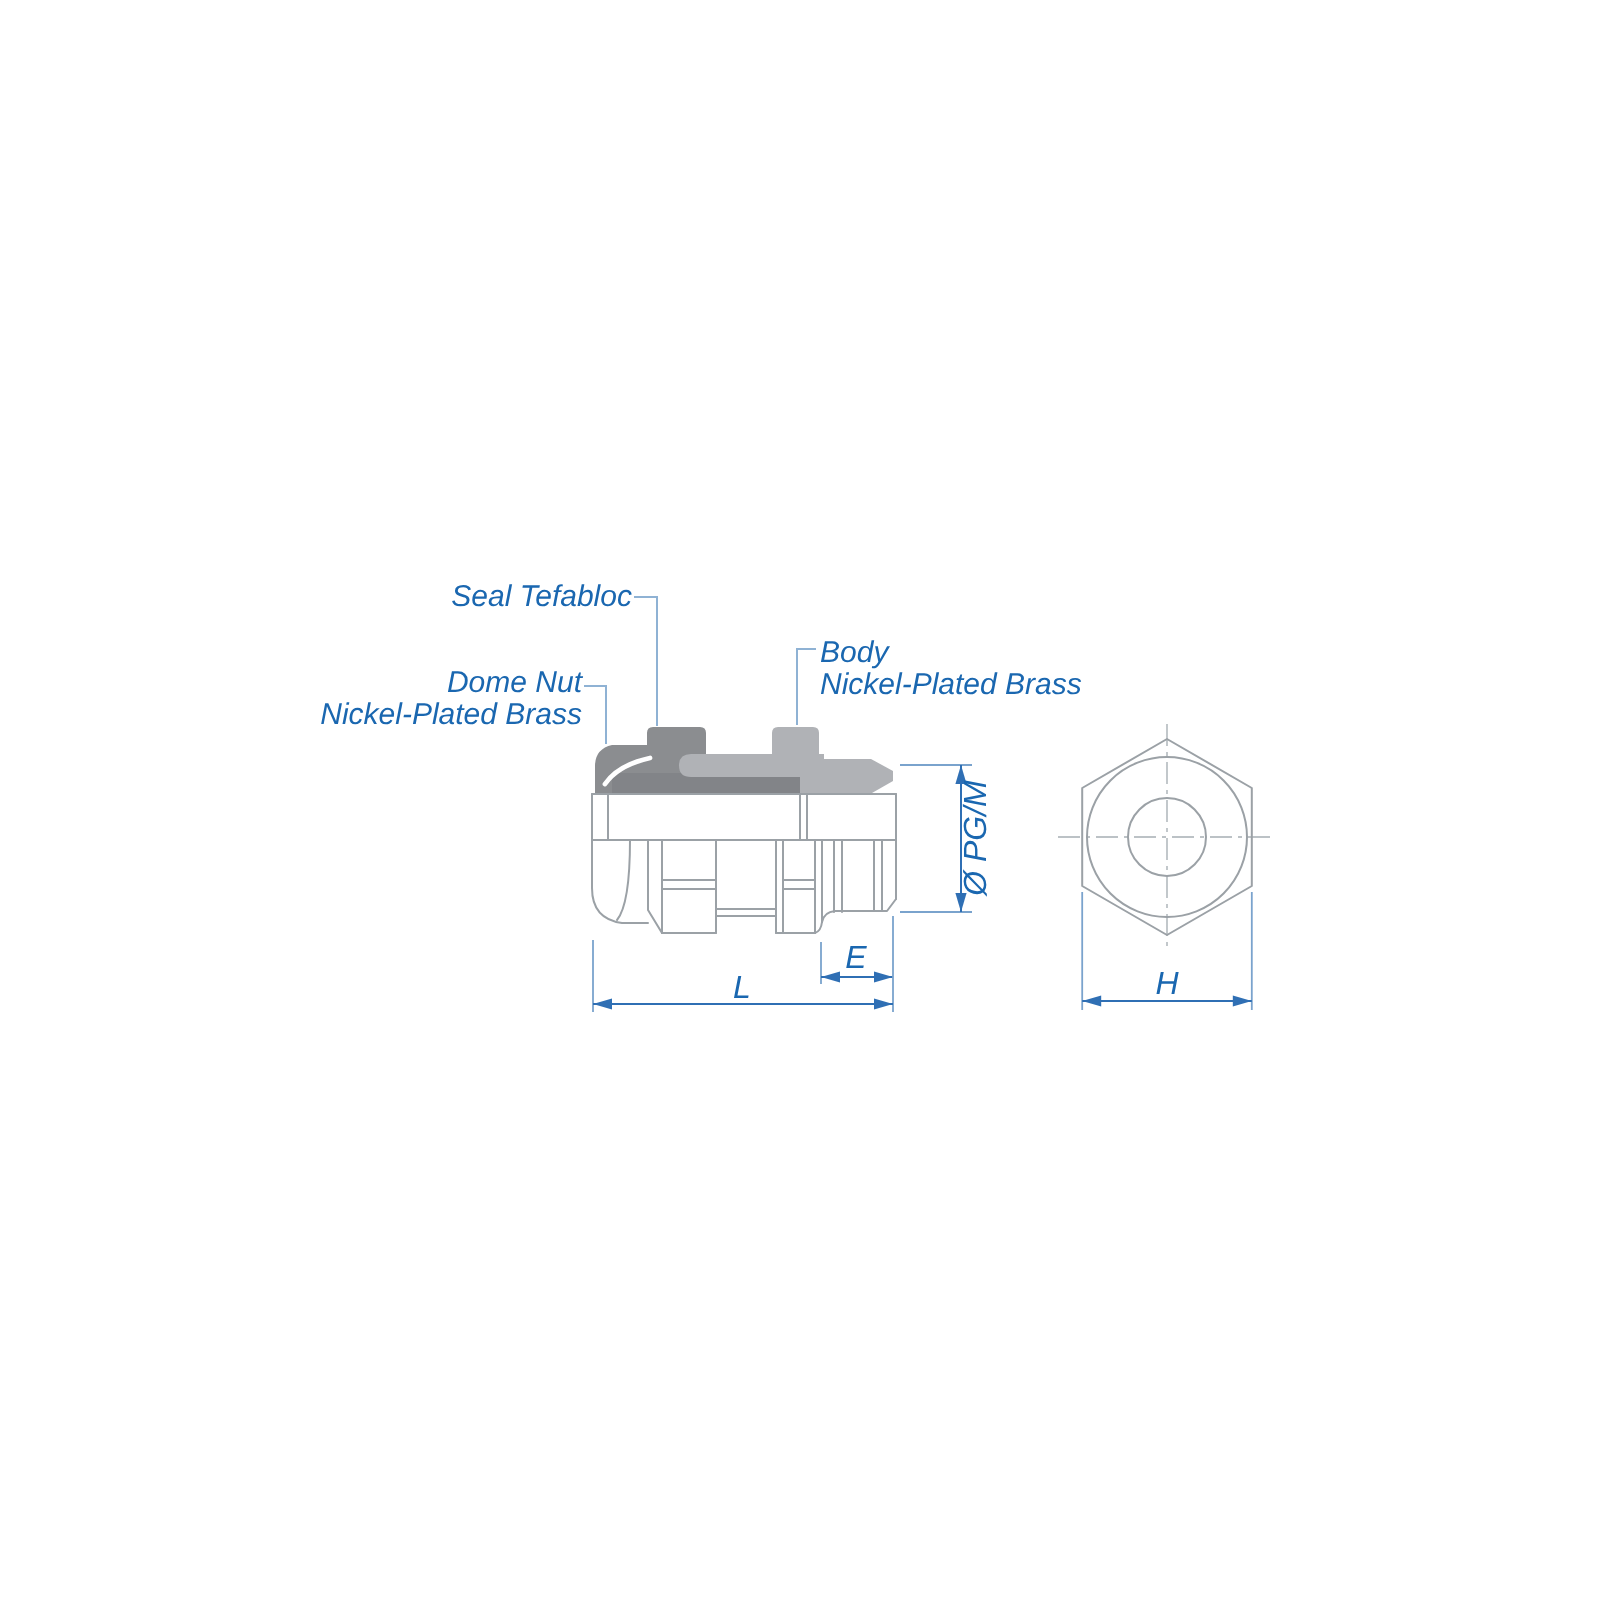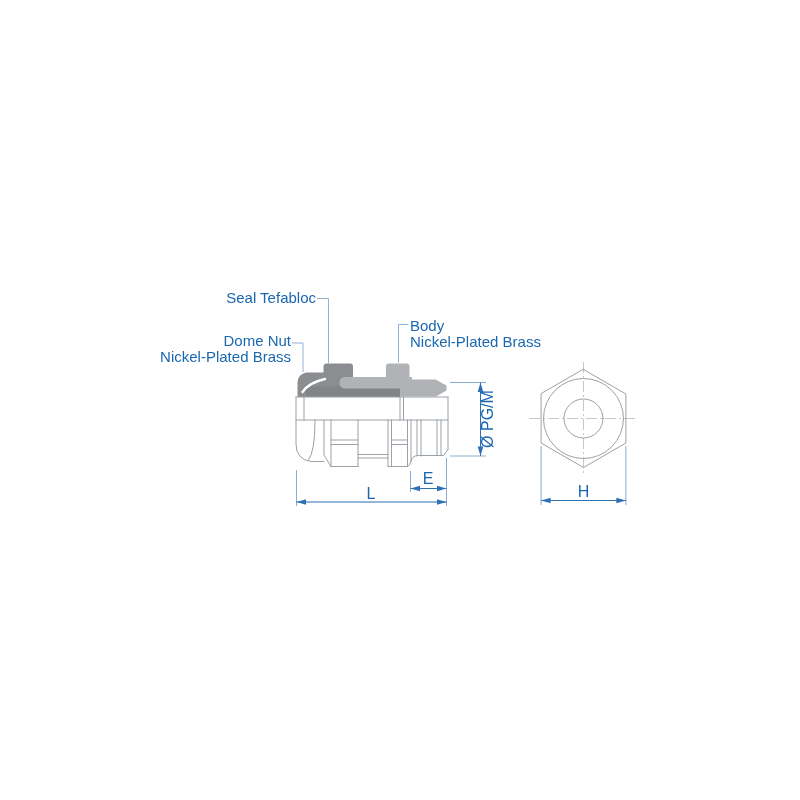--- a/index.html
+++ b/index.html
@@ -1,17 +1,17 @@
 <!DOCTYPE html>
 <html style="--background: #ffffff; --label-text: #1a67b0; --dimension: #2f6fb4; --extension: #7aa3cd; --leader: #8fb2d4; --outline: #9ba1a6; --centerline: #bcc2c6; --metal-dark: #8b8d90; --metal-mid: #828488; --metal-light: #b0b2b6;"><head>
 <meta charset="utf-8">
 <style>
   html,body{margin:0;padding:0;background:#fff;}
   .canvas{position:relative;width:800px;height:660px;background:var(--background,#fff);overflow:hidden;
-          font-family:"Liberation Sans",sans-serif;}
+          font-family:"Liberation Sans",sans-serif;font-style:italic;}
   svg text{font-family:"Liberation Sans",sans-serif;}
   .metal-dark{fill:var(--metal-dark);stroke:none;}
   .metal-mid{fill:var(--metal-mid);stroke:none;}
   .metal-light{fill:var(--metal-light);stroke:none;}
   .outline{stroke:var(--outline);stroke-width:1;fill:none;stroke-linecap:round;stroke-linejoin:round;}
   .centerline{stroke:var(--centerline);stroke-width:0.9;fill:none;stroke-dasharray:11 3 2 3;}
   .dim-line{stroke:var(--dimension);stroke-width:1;fill:none;}
   .ext-line{stroke:var(--extension);stroke-width:0.9;fill:none;}
   .leader{stroke:var(--leader);stroke-width:1;fill:none;}
   .arrow{fill:var(--dimension);stroke:none;}

